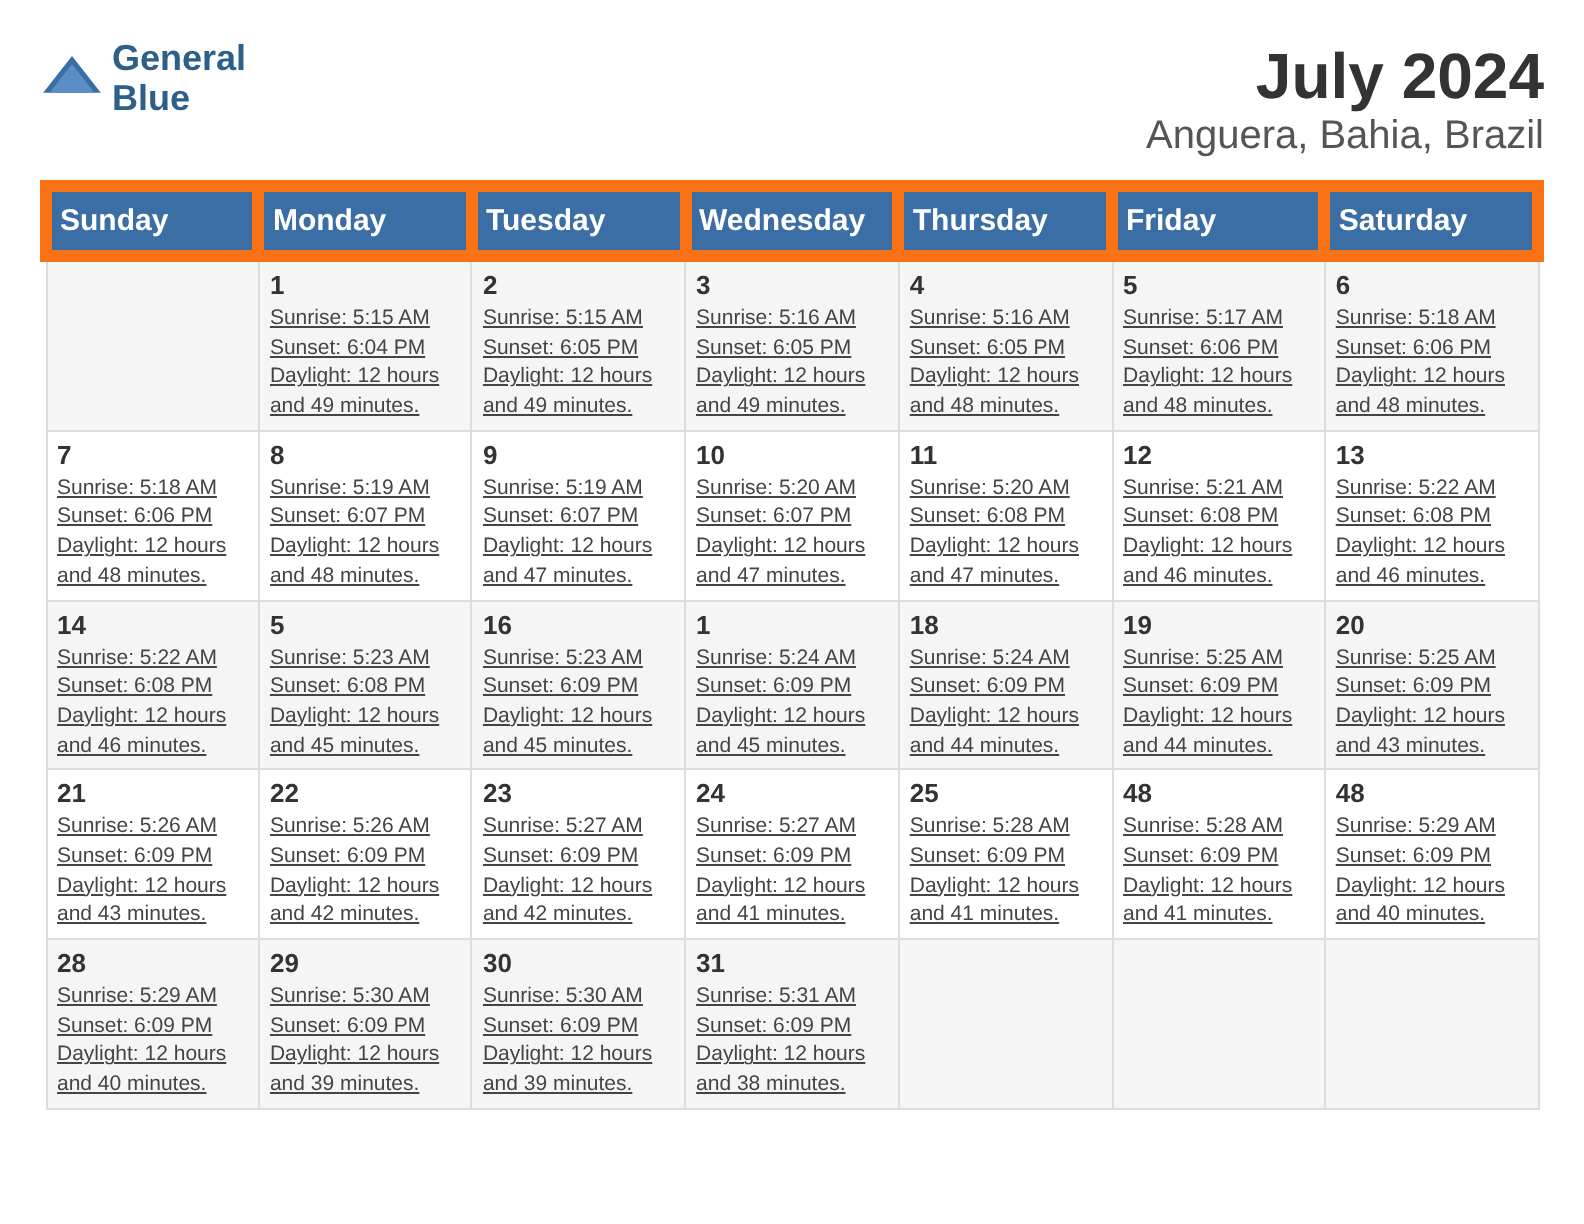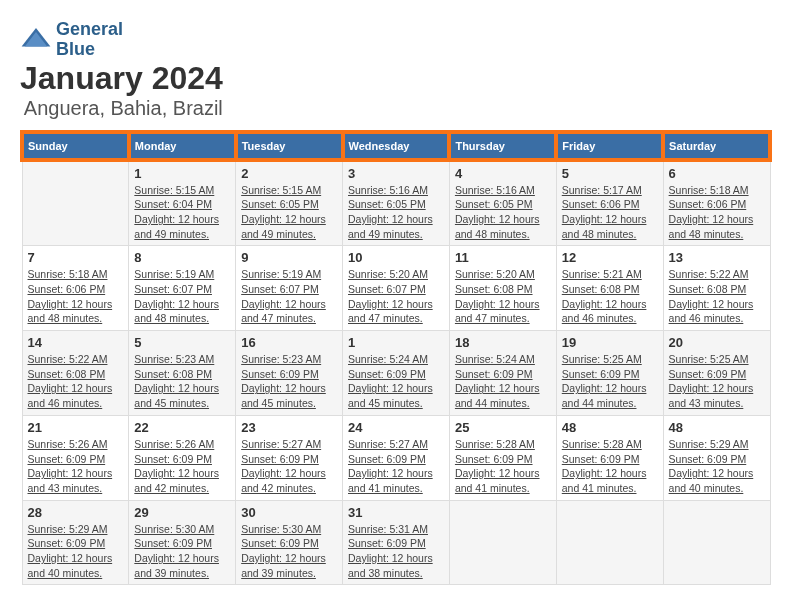--- a/index.html
+++ b/index.html
@@ -8,21 +8,20 @@
       background: #fff;
       width: 792px;
       min-height: 612px;
       padding: 20px;
     }
     .header-area {
       display: flex;
       justify-content: space-between;
       align-items: flex-start;
       margin-bottom: 10px;
-      flex-direction: column;
     }
     .logo {
       display: flex;
       align-items: center;
       gap: 4px;
     }
     .logo-text {
       font-size: 18px;
       font-weight: bold;
       color: #2c5f8a;
@@ -47,22 +46,22 @@
     table {
       width: 100%;
       border-collapse: collapse;
       font-size: 11px;
     }
     thead tr th {
       background-color: #3a6ea5;
       color: #fff;
       padding: 6px 4px;
       text-align: left;
-      font-size: 11px;
-      border: 4px solid #f97316;
+      font-size: 15px;
+      border: 6px solid #f97316;
     }
     tbody tr td {
       border: 1px solid #ddd;
       vertical-align: top;
       padding: 4px 5px;
       height: 80px;
       width: 107px;
     }
     tbody tr:nth-child(odd) td {
       background-color: #f5f5f5;
@@ -95,21 +94,21 @@
     <svg class="logo-icon" viewBox="0 0 40 40" width="40" height="40">
       <polygon points="20,5 38,28 2,28" fill="#3a6ea5"></polygon>
       <polygon points="20,10 34,28 6,28" fill="#5a8ec5"></polygon>
     </svg>
     <div class="logo-text">
       <div>General</div>
       <div>Blue</div>
     </div>
   </div>
   <div class="title-area">
-    <div class="month-title">January 2024</div>
+    <div class="month-title">July 2024</div>
     <div class="location-title">Anguera, Bahia, Brazil</div>
   </div>
 </div>
 
 <table>
   <thead>
     <tr>
     <th>Sunday</th>
         <th>Monday</th>
         <th>Tuesday</th>

